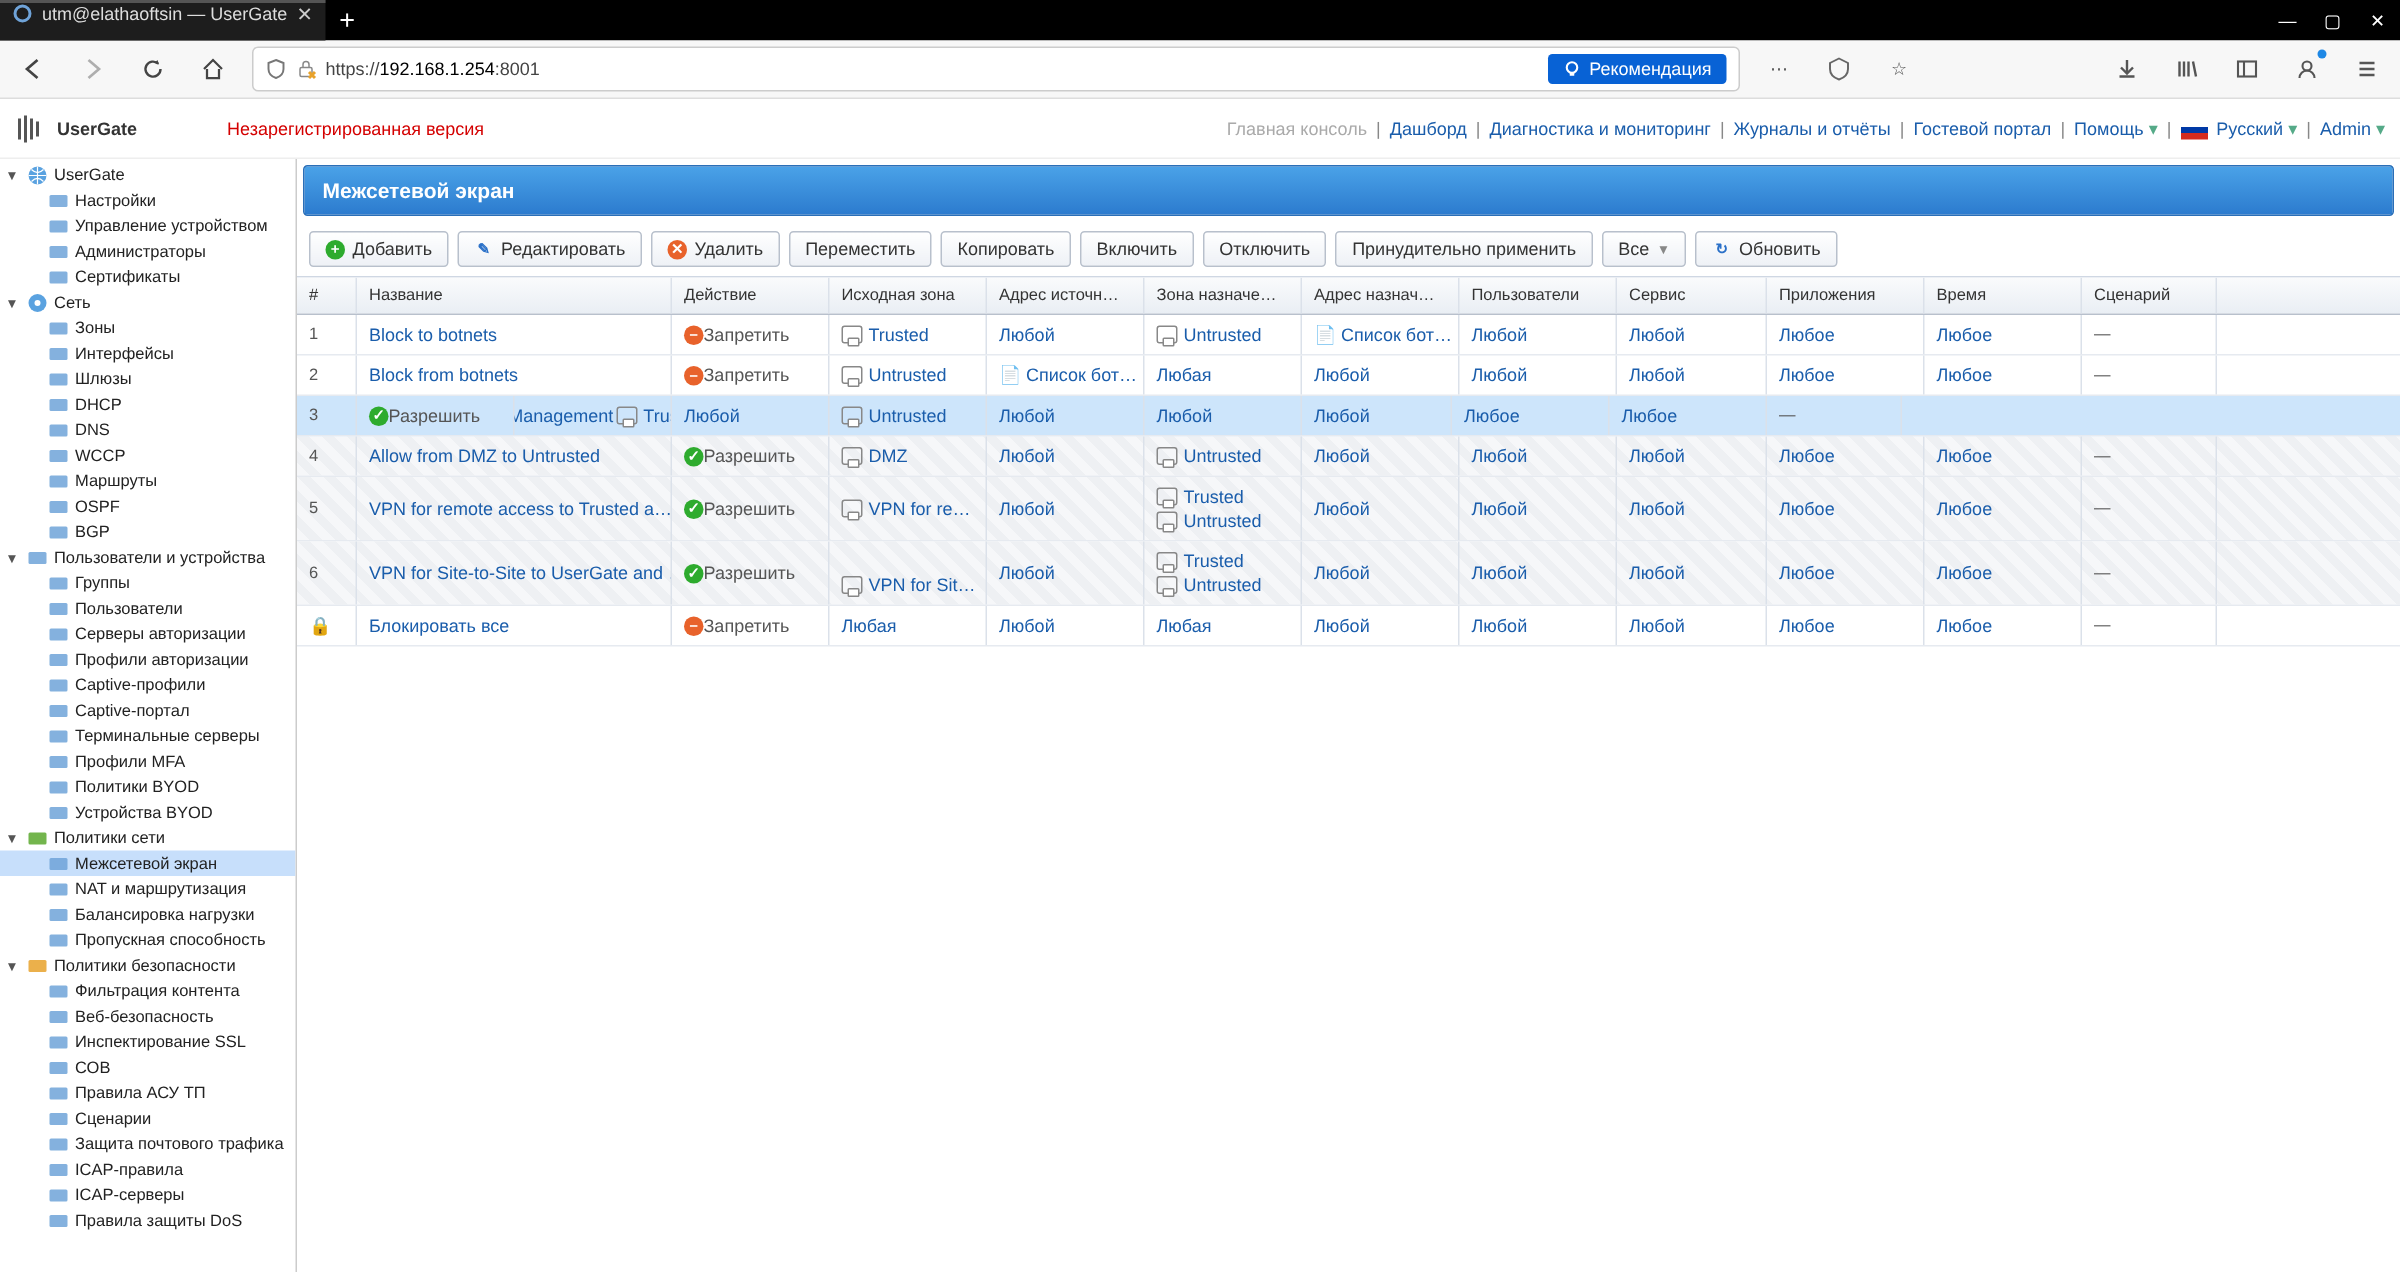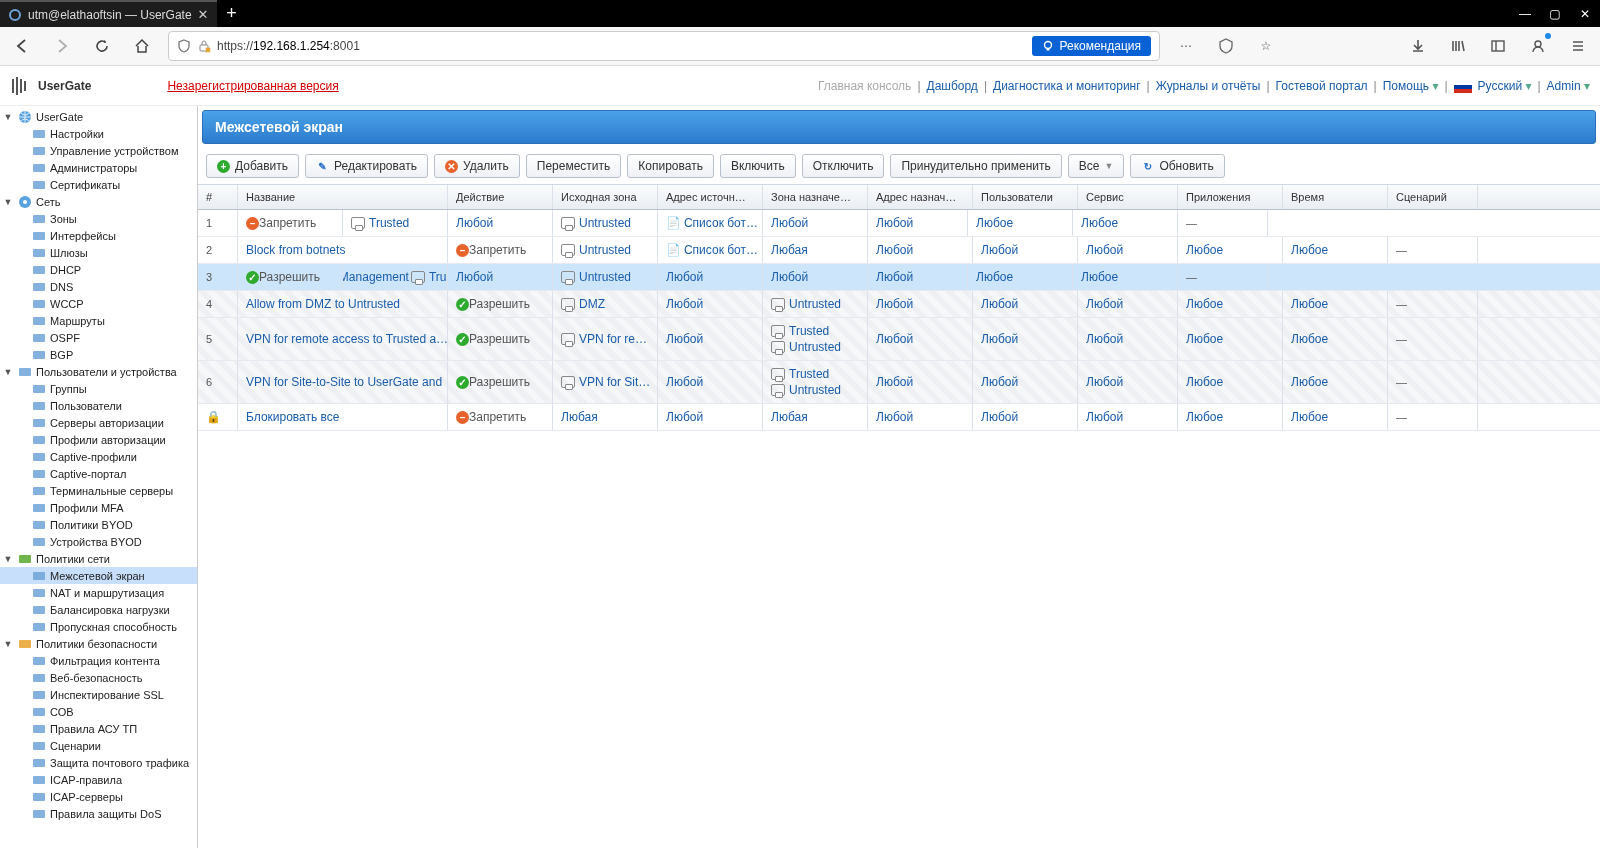--- a/index.html
+++ b/index.html
@@ -1,34 +1,34 @@
 <!DOCTYPE html>
 <html><head>
 <meta charset="utf-8">
 <style>
 *{margin:0;padding:0;box-sizing:border-box;font-family:Arial,Helvetica,sans-serif;font-size:12px}
 body{width:1600px;height:848px;background:#fff;overflow:hidden}
 
 .titlebar{height:27px;background:#000;display:flex;align-items:stretch}
-.tab{display:flex;align-items:center;background:#1d1d1d;color:#ddd;padding:0 8px;min-width:190px;gap:6px;font-size:11px;border-top:2px solid #555}
+.tab{display:flex;background:#1d1d1d;color:#ddd;padding:0 8px;min-width:190px;gap:6px;font-size:11px;border-top:2px solid #555}
 .tab .close{margin-left:auto;color:#ccc;font-size:13px}
 .newtab{width:30px;display:flex;align-items:center;justify-content:center;color:#fff;font-size:18px}
 .winbtns{margin-left:auto;display:flex}
 .winbtn{width:30px;display:flex;align-items:center;justify-content:center;color:#fff;font-size:12px}
 .navbar{height:39px;background:#f7f7f7;border-bottom:1px solid #ddd;display:flex;align-items:center;padding:0 8px;gap:12px}
 .navbtn{width:28px;height:28px;display:flex;align-items:center;justify-content:center;color:#555;border-radius:4px}
 .urlbar{flex:1;height:30px;border:1px solid #ccc;border-radius:4px;display:flex;align-items:center;padding:0 8px;gap:6px;background:#fff}
 .urlbar .url{color:#444}
 .urlbar .url b{color:#000;font-weight:normal}
 .rec{margin-left:auto;background:#0862d5;color:#fff;border-radius:3px;padding:3px 10px;display:flex;align-items:center;gap:5px}
 .content{display:flex;height:782px}
 .apphdr{height:40px;display:flex;align-items:center;padding:0 10px;border-bottom:1px solid #eee}
 .logo{display:flex;align-items:center;gap:6px;font-size:20px;color:#333}
 .logo b{font-weight:bold}
-.unreg{color:#d40000;text-decoration:underline;margin-left:76px}
+.unreg{color:#d40000;margin-left:60px}
 .toplinks{margin-left:auto;display:flex;gap:6px;align-items:flex-end;color:#999}
 .toplinks a{color:#1a5dab;cursor:pointer}
 .toplinks .sep{color:#888}
 .disabled{color:#aaa!important;text-decoration:none!important}
 .flag{width:18px;height:12px;display:inline-block;background:linear-gradient(#fff 33%,#0039a6 33% 66%,#d52b1e 66%)}
 
 .sidebar{width:198px;border-right:1px solid #ccc;overflow-y:auto;background:#fff;padding-top:2px}
 .treeitem{display:flex;align-items:center;padding:1px 4px;gap:3px;cursor:pointer;white-space:nowrap;min-height:17px}
 .treeitem.sel{background:#c7dffb}
 .treeitem .tw{width:12px;text-align:center;color:#555;font-size:9px}
@@ -633,20 +633,23 @@
           <div class="gcell c6">Адрес назнач…</div>
           <div class="gcell c7">Пользователи</div>
           <div class="gcell c8">Сервис</div>
           <div class="gcell c9">Приложения</div>
           <div class="gcell c10">Время</div>
           <div class="gcell c11">Сценарий</div>
         </div>
       <div id="gbody">
           <div class="grow ">
             <div class="gcell c0">1</div>
+            <div class="gcell c1">
+              <span class="clink2">Block to botnets</span>
+            </div>
             <div class="gcell c2">
               <span class="ico deny">–</span> 
               <span>Запретить</span>
             </div>
             <div class="gcell c3" style="flex-direction:column;align-items:flex-start;justify-content:center;gap:2px">
               <div class="zchip">
                 <span class="zicon"></span>
                 <span class="clink">Trusted</span>
               </div>
             </div>
@@ -846,21 +849,21 @@
           </div>
           <div class="grow dis">
             <div class="gcell c0">6</div>
             <div class="gcell c1">
               <span class="clink2">VPN for Site-to-Site to UserGate and …</span>
             </div>
             <div class="gcell c2">
               <span class="ico allow">✓</span> 
               <span>Разрешить</span>
             </div>
-            <div class="gcell c3" style="flex-direction:column;align-items:flex-start;justify-content:center;gap:2px">
+            <div class="gcell c3" style="flex-direction:column;align-items:flex-start;justify-content:flex-end;gap:2px">
               <div class="zchip">
                 <span class="zicon"></span>
                 <span class="clink">VPN for Sit…</span>
               </div>
             </div>
             <div class="gcell c4">
               <span class="clink">Любой</span>
             </div>
             <div class="gcell c5" style="flex-direction:column;align-items:flex-start;justify-content:center;gap:2px">
               <div class="zchip">

